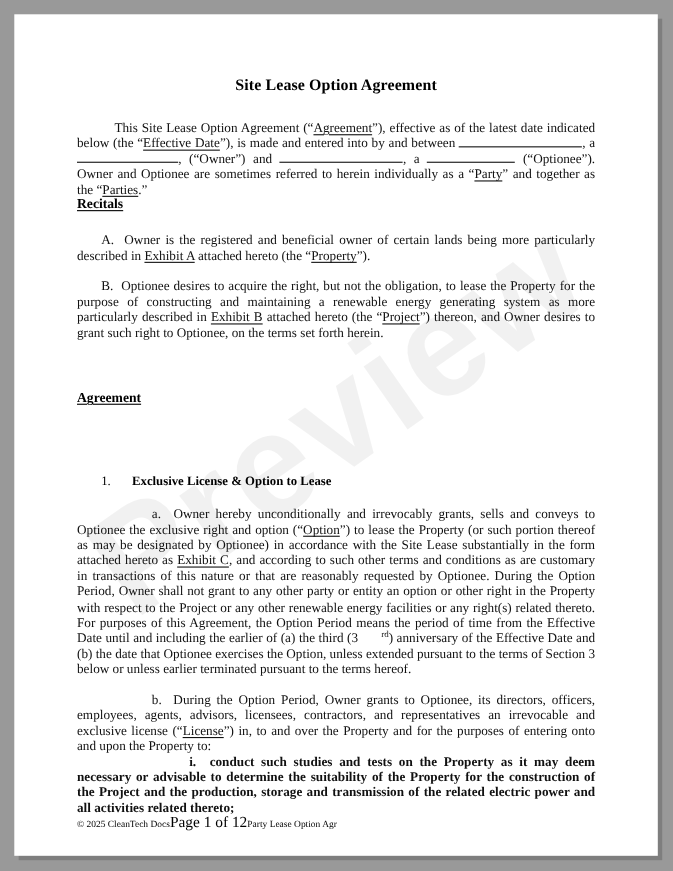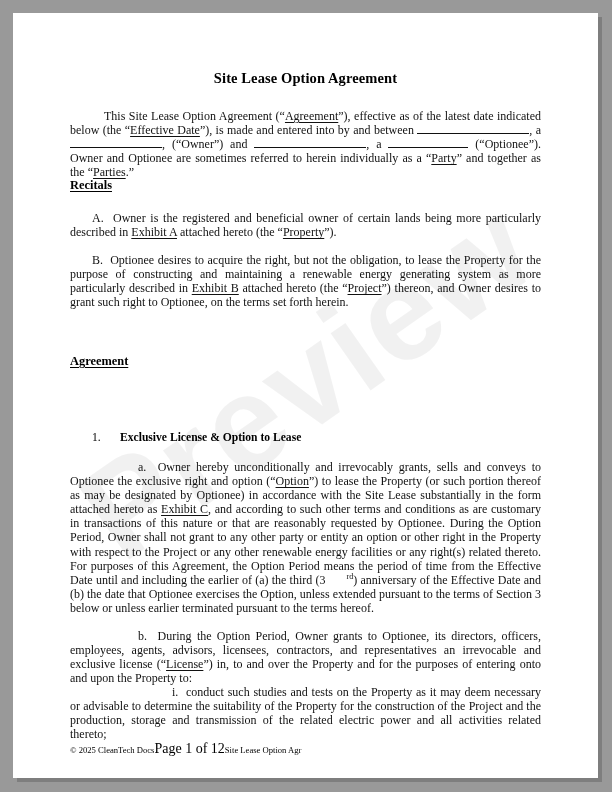--- a/index.html
+++ b/index.html
@@ -85,20 +85,21 @@
     text-indent: 34px;
   }
   .indent-sm {
     text-indent: 22px;
   }
   .indent-lg {
     text-indent: 68px;
   }
   .indent-xl {
     text-indent: 102px;
+    font-weight: bold;
   }
   .ctr-head {
     position: absolute;
     left: 57px;
     width: 471px;
     font-size: 12.4px;
     font-weight: 700;
     color: #000000;
   }
   .ctr-head u {
@@ -190,16 +191,16 @@
 
     <div class="body-block indent-lg" style="top:616px;"><span>b.</span>&nbsp; <span>During the Option Period, Owner grants to Optionee, its directors, officers, employees, agents, advisors, licensees, contractors, and representatives an irrevocable and exclusive license (“</span><u class="t">License</u><span>”) in, to and over the Property and for the purposes of entering onto and upon the Property to:</span></div>
 
     <div class="body-block indent-xl" style="top:672px;"><span>i.</span>&nbsp; <span>conduct such studies and tests on the Property as it may deem necessary or advisable to determine the suitability of the Property for the construction of the Project and the production, storage and transmission of the related electric power and all activities related thereto;</span></div>
 
   </div>
 
   <div class="footer">
     <div class="f-left">© 2025 CleanTech Docs</div>
     <div class="f-center">Page 1 of 12</div>
-    <div class="f-right">Site Lease Option Agr</div>
+    <div class="f-right">Party Lease Option Agr</div>
   </div>
 
 </div>
 
 </body></html>

